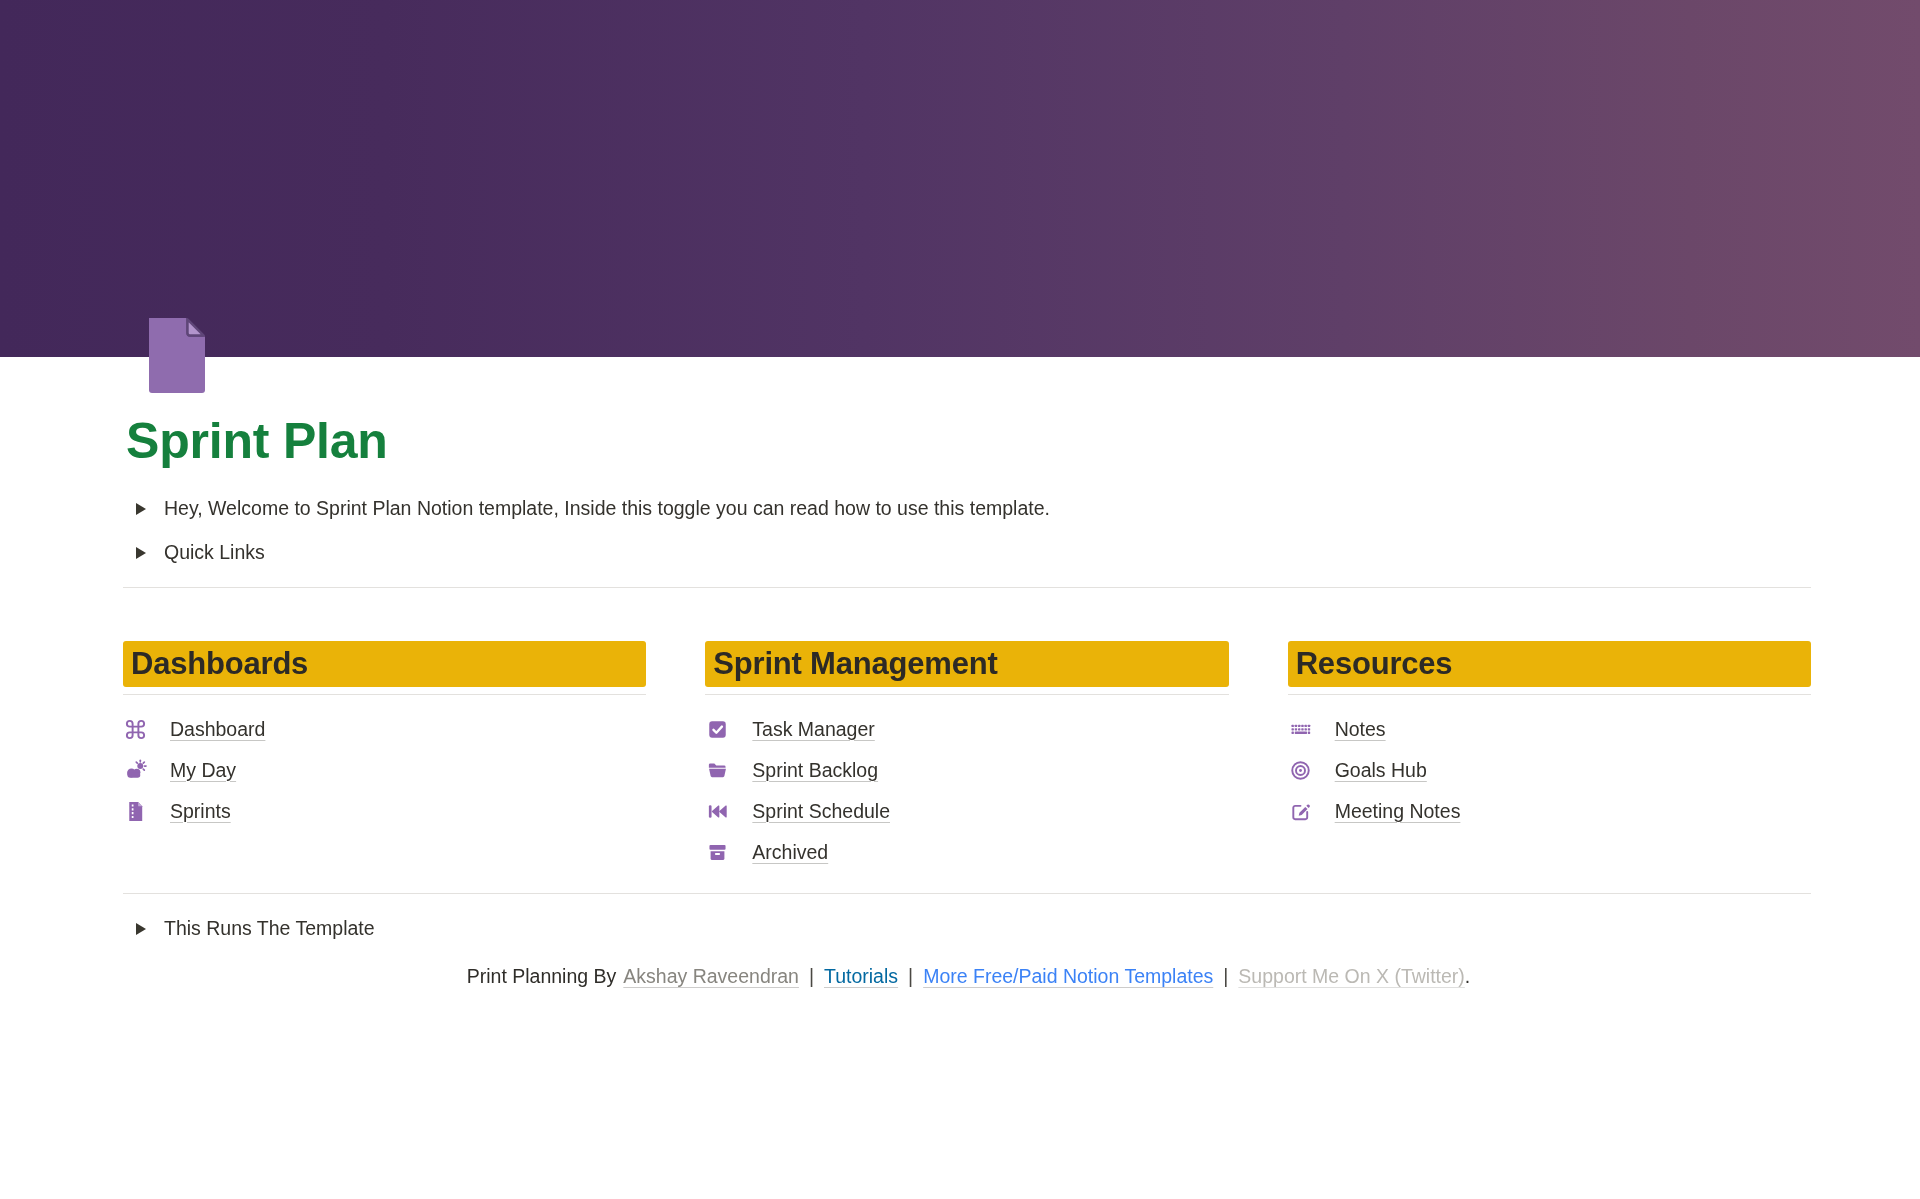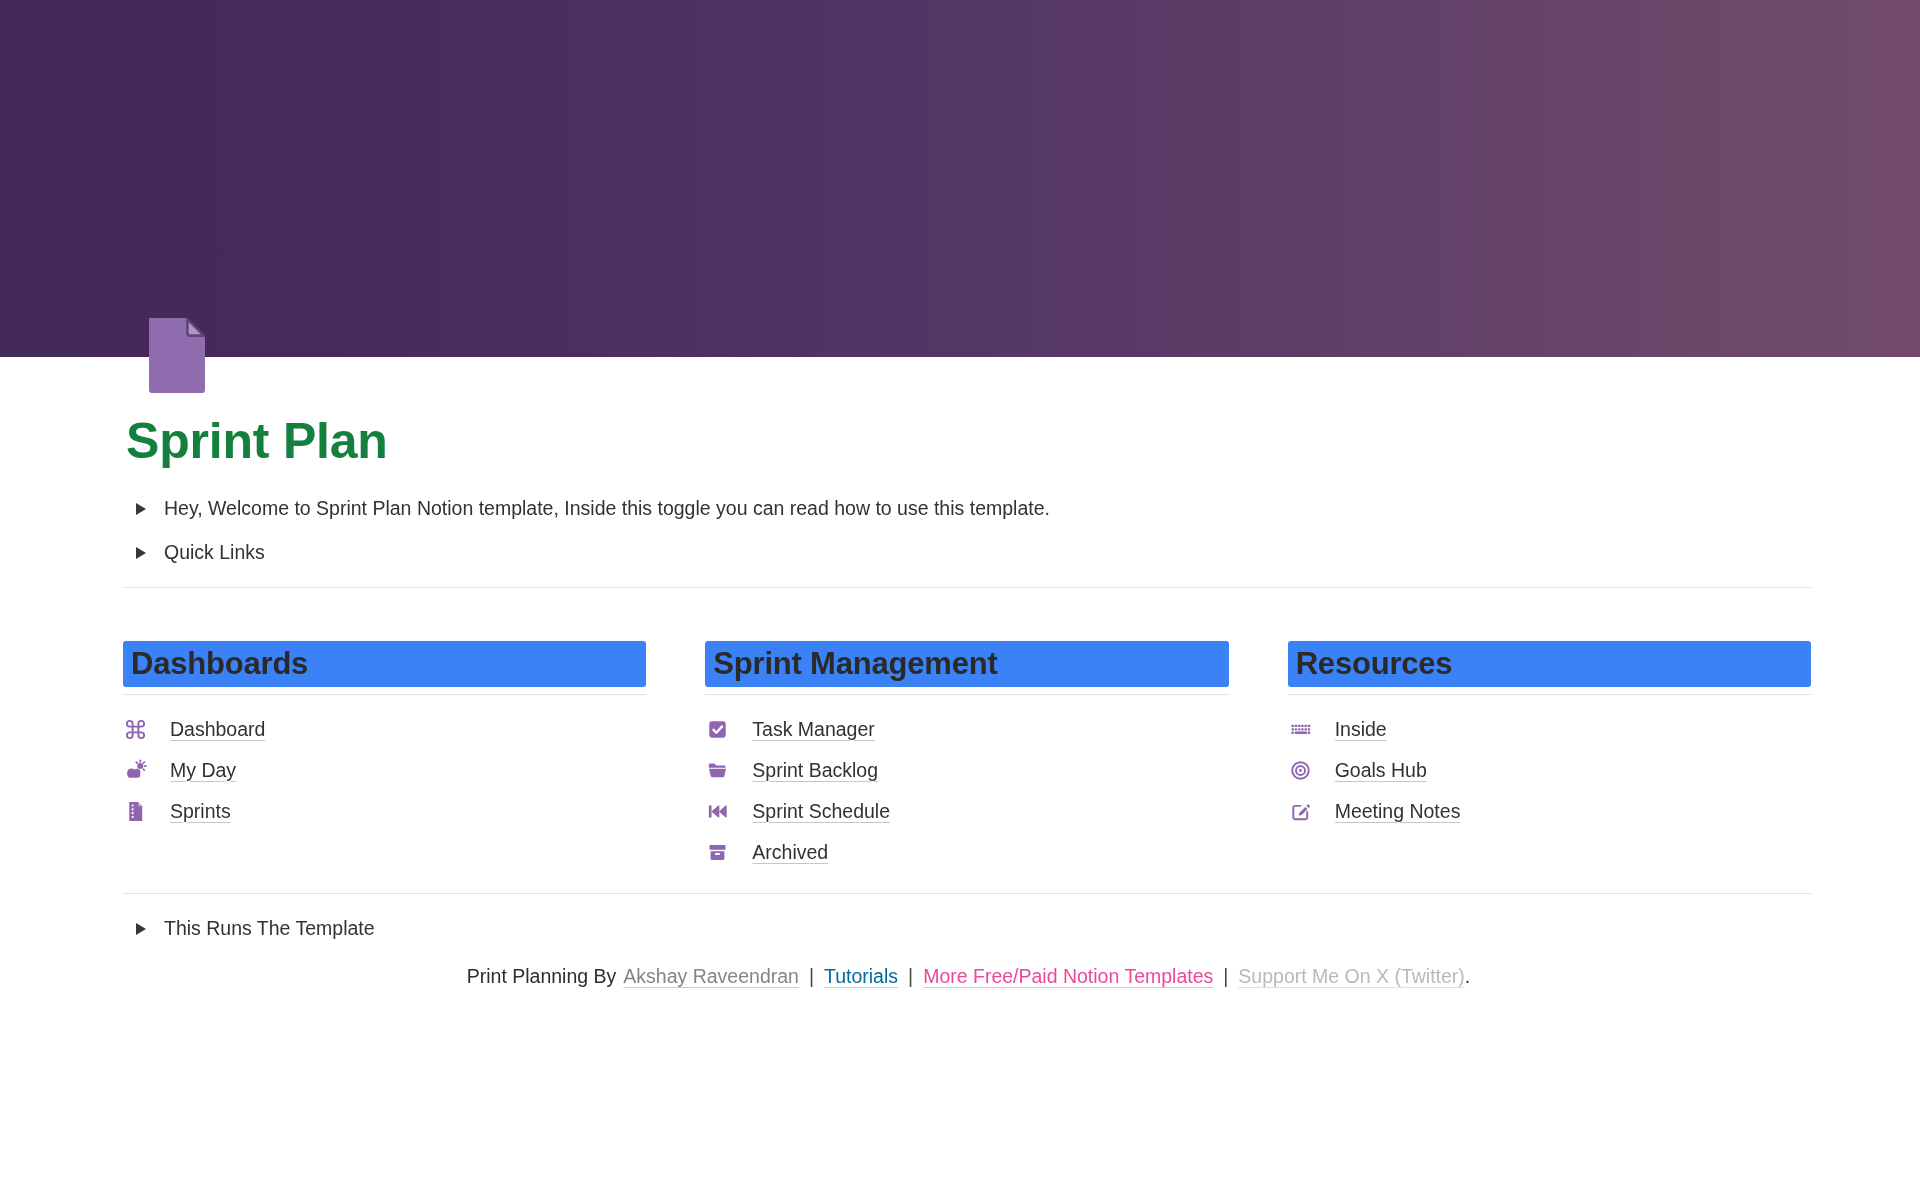--- a/index.html
+++ b/index.html
@@ -24,21 +24,21 @@
   .tri{
     width:0;height:0;flex:0 0 auto;
     border-top:6.5px solid transparent;border-bottom:6.5px solid transparent;
     border-left:10px solid #39372f;margin:0 18px 0 13px;
   }
   .divider{height:1px;background:#e3e1de;}
   .div-top{margin-top:12px;}
   .columns{display:flex;gap:59px;margin-top:53px;}
   .col{flex:1 1 0;min-width:0;}
   .col-header{
-    background:#3b82f6;border-radius:3px;height:46px;display:flex;align-items:center;
+    background:#eab308;border-radius:3px;height:46px;display:flex;align-items:center;
     padding-left:8px;font-size:31px;font-weight:700;color:#2c2a26;letter-spacing:-0.2px;
   }
   .col-divider{margin-top:7px;height:1px;background:#e3e1de;}
   .items{margin-top:14px;}
   .item{display:flex;align-items:center;height:41px;cursor:pointer;gap:8px;}
   .icn{width:25px;height:25px;flex:0 0 auto;display:flex;align-items:center;justify-content:center;margin-right:14px;}
   .icn svg{display:block;}
   .ilabel{
     font-size:19.5px;color:#34322d;
     text-decoration:underline;text-decoration-color:rgba(55,53,47,0.28);
@@ -47,21 +47,21 @@
   .div-bottom{margin-top:20px;}
   .toggle-bottom{margin-top:13px;}
   .footer{margin:4px 0 0 3px;height:44px;display:flex;align-items:center;font-size:19.5px;color:#2f2d29;justify-content:center;}
   .footer span,.footer a{white-space:pre;}
   .flink{
     cursor:pointer;text-decoration:underline;text-decoration-thickness:1px;
     text-underline-offset:4px;text-decoration-color:rgba(55,53,47,0.25);
   }
   .flink.l0{color:#87857f;}
   .flink.l1{color:#0369a1;}
-  .flink.l2{color:#ec4899;}
+  .flink.l2{color:#3b82f6;}
   .flink.l3{color:#bbb9b4;text-decoration-color:rgba(55,53,47,0.16);}
   .fprefix{margin-right:7px;}
   .fsep{margin:0 10px;color:#4a4843;}
 </style>
 </head>
 <body>
 
 <div class="cover"></div>
 
 <svg class="page-icon" viewBox="0 0 64 78">
@@ -194,21 +194,21 @@
                 <rect x="6" y="10.6" width="2.5" height="2.5" rx="0.5"></rect>
                 <rect x="9.4" y="10.6" width="2.5" height="2.5" rx="0.5"></rect>
                 <rect x="12.8" y="10.6" width="2.5" height="2.5" rx="0.5"></rect>
                 <rect x="16.2" y="10.6" width="2.5" height="2.5" rx="0.5"></rect>
                 <rect x="19.6" y="10.6" width="2.5" height="2.5" rx="0.5"></rect>
               <rect x="2.6" y="14.2" width="2.5" height="2.5" rx="0.5"></rect>
                 <rect x="6" y="14.2" width="12.8" height="2.5" rx="0.5"></rect>
                 <rect x="19.6" y="14.2" width="2.5" height="2.5" rx="0.5"></rect>
             </svg>
           </span>
-          <span class="ilabel">Inside</span>
+          <span class="ilabel">Notes</span>
         </div>
         <div class="item">
           <span class="icn">
             <svg width="23" height="23" viewBox="0 0 24 24">
               <circle cx="12" cy="12" r="8.6" fill="none" stroke="#9065B0" stroke-width="2"></circle>
               <circle cx="12" cy="12" r="4.7" fill="none" stroke="#9065B0" stroke-width="2"></circle>
               <circle cx="12" cy="12" r="1.5" fill="#9065B0"></circle>
             </svg>
           </span>
           <span class="ilabel">Goals Hub</span>

